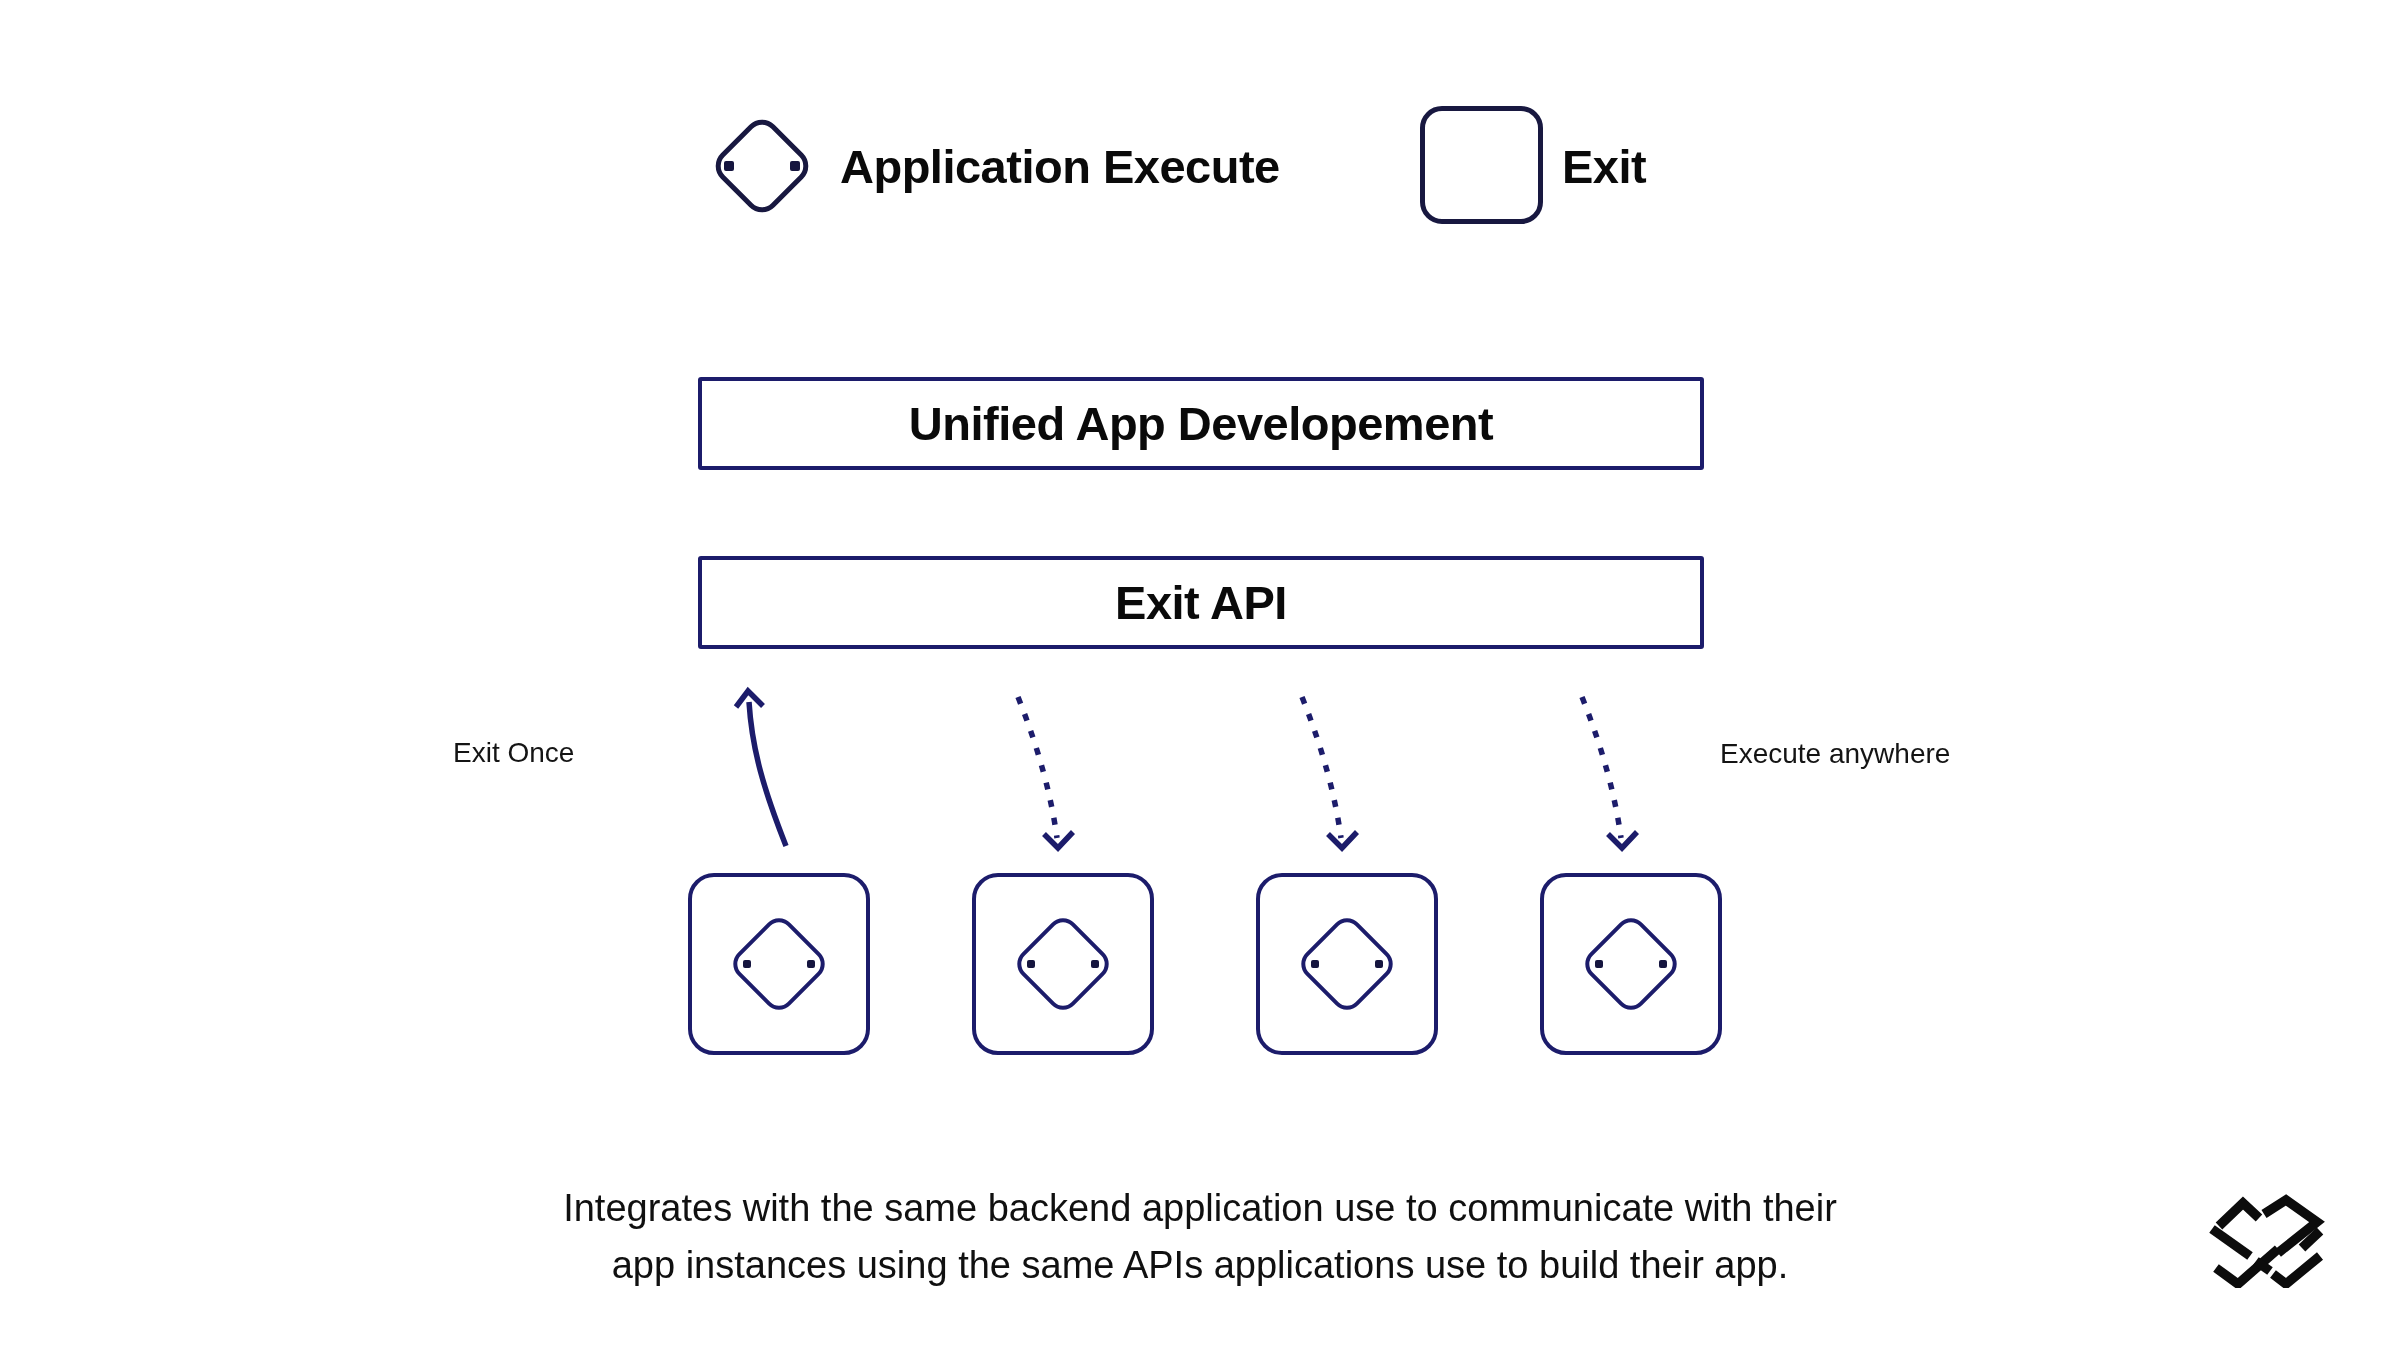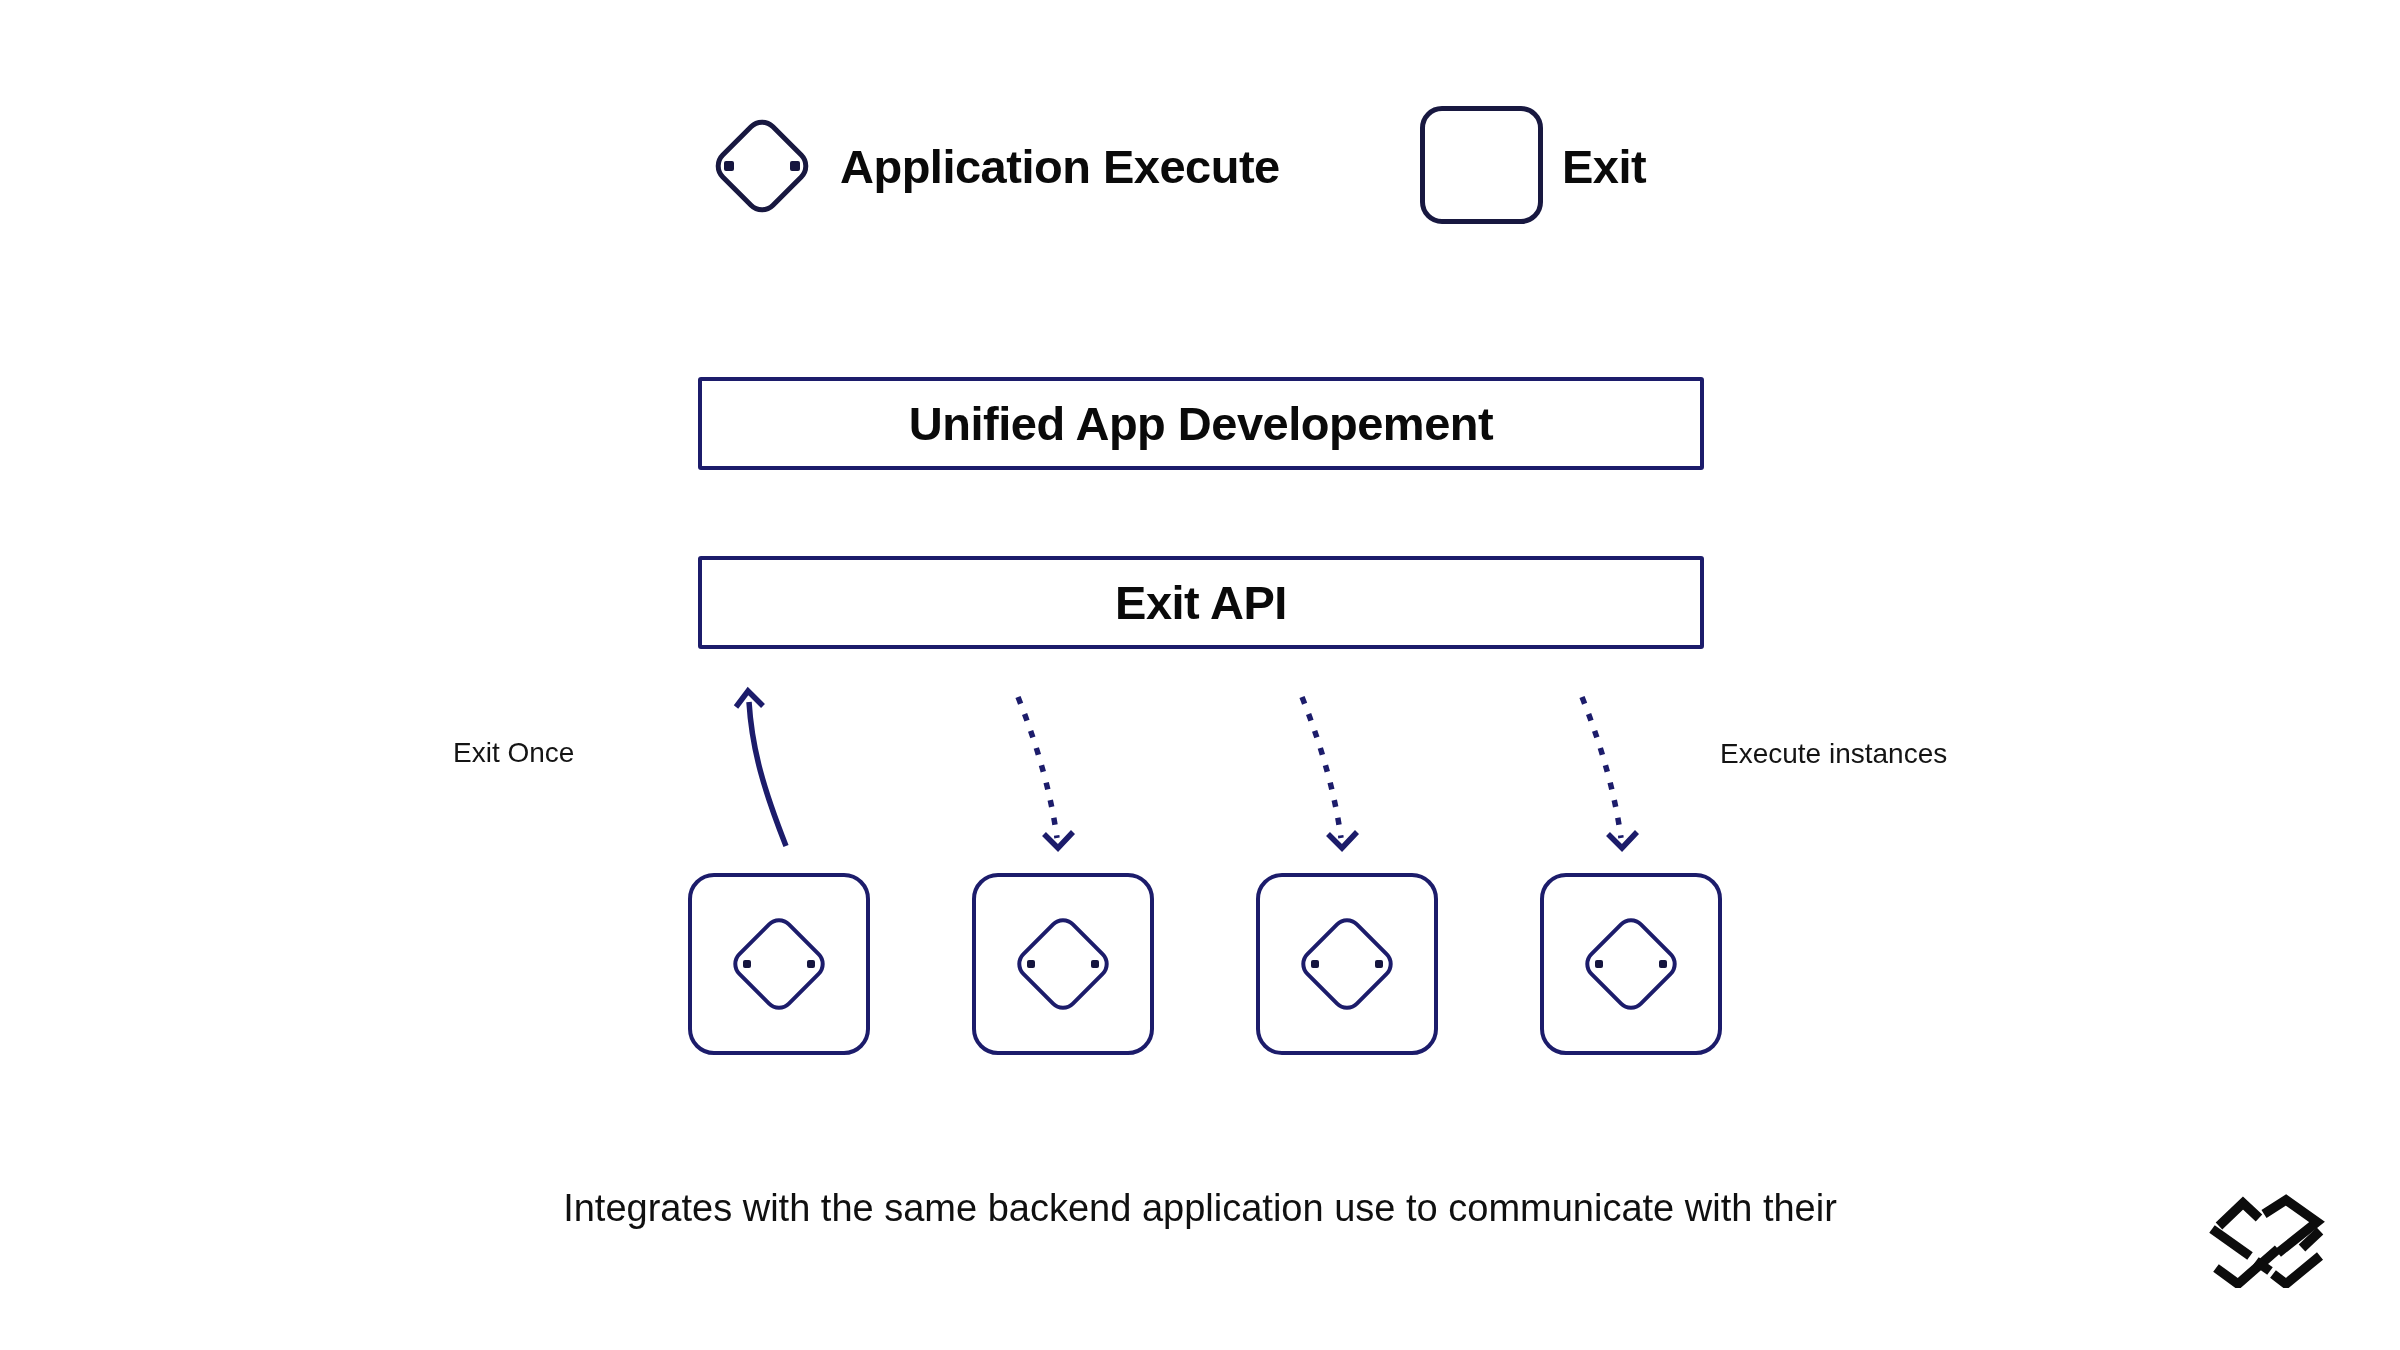--- a/index.html
+++ b/index.html
@@ -105,21 +105,21 @@
 <div class="abs legend-label" id="legend-chain-label">Exit</div>
 
 <div class="abs layer-box" id="box-unified">
   <span>Unified App Developement</span>
 </div>
 <div class="abs layer-box" id="box-prove">
   <span>Exit API</span>
 </div>
 
 <div class="abs flow-label" id="exit-once-label">Exit Once</div>
-<div class="abs flow-label" id="execute-anywhere-label">Execute instances</div>
+<div class="abs flow-label" id="execute-anywhere-label">Execute anywhere</div>
 
 <svg class="abs" id="arrows-svg" viewBox="0 0 2400 1350">
 
   <g stroke="#1c1c6b" stroke-width="5.5" fill="none">
     <path d="M786,846 C764,790 752,750 749,702"></path>
     <path d="M736,707 L748,691 L763,706" stroke-linejoin="miter"></path>
   </g>
 
   <g stroke="#1c1c6b" stroke-width="5.5" fill="none">
     <path d="M1018,697 Q1048,772 1057,838" stroke-dasharray="7 11"></path>
@@ -159,20 +159,21 @@
 <div class="abs chain-box" id="chain-4">
   <div class="app-icon">
     <div class="rot"></div>
     <div class="dot l"></div>
     <div class="dot r"></div>
   </div>
 </div>
 
 <div class="abs" id="caption">
   <div>Integrates with the same backend application use to communicate with their</div>
+  <div>app instances using the same APIs applications use to build their app.</div>
 </div>
 
 <svg class="abs" id="logo" viewBox="0 0 120 98">
   <g stroke="#0c0c0c" stroke-width="9.5" fill="none" stroke-linejoin="miter">
     <path d="M13,36 L37,13 L53,28"></path>
     <path d="M58,24 L80,10 L111,32 L72,63"></path>
     <path d="M6,39 L44,66"></path>
     <path d="M10,78 L32,94 L72,59"></path>
     <path d="M50,71 L64,81"></path>
     <path d="M67,84 L80,94 L114,66"></path>

